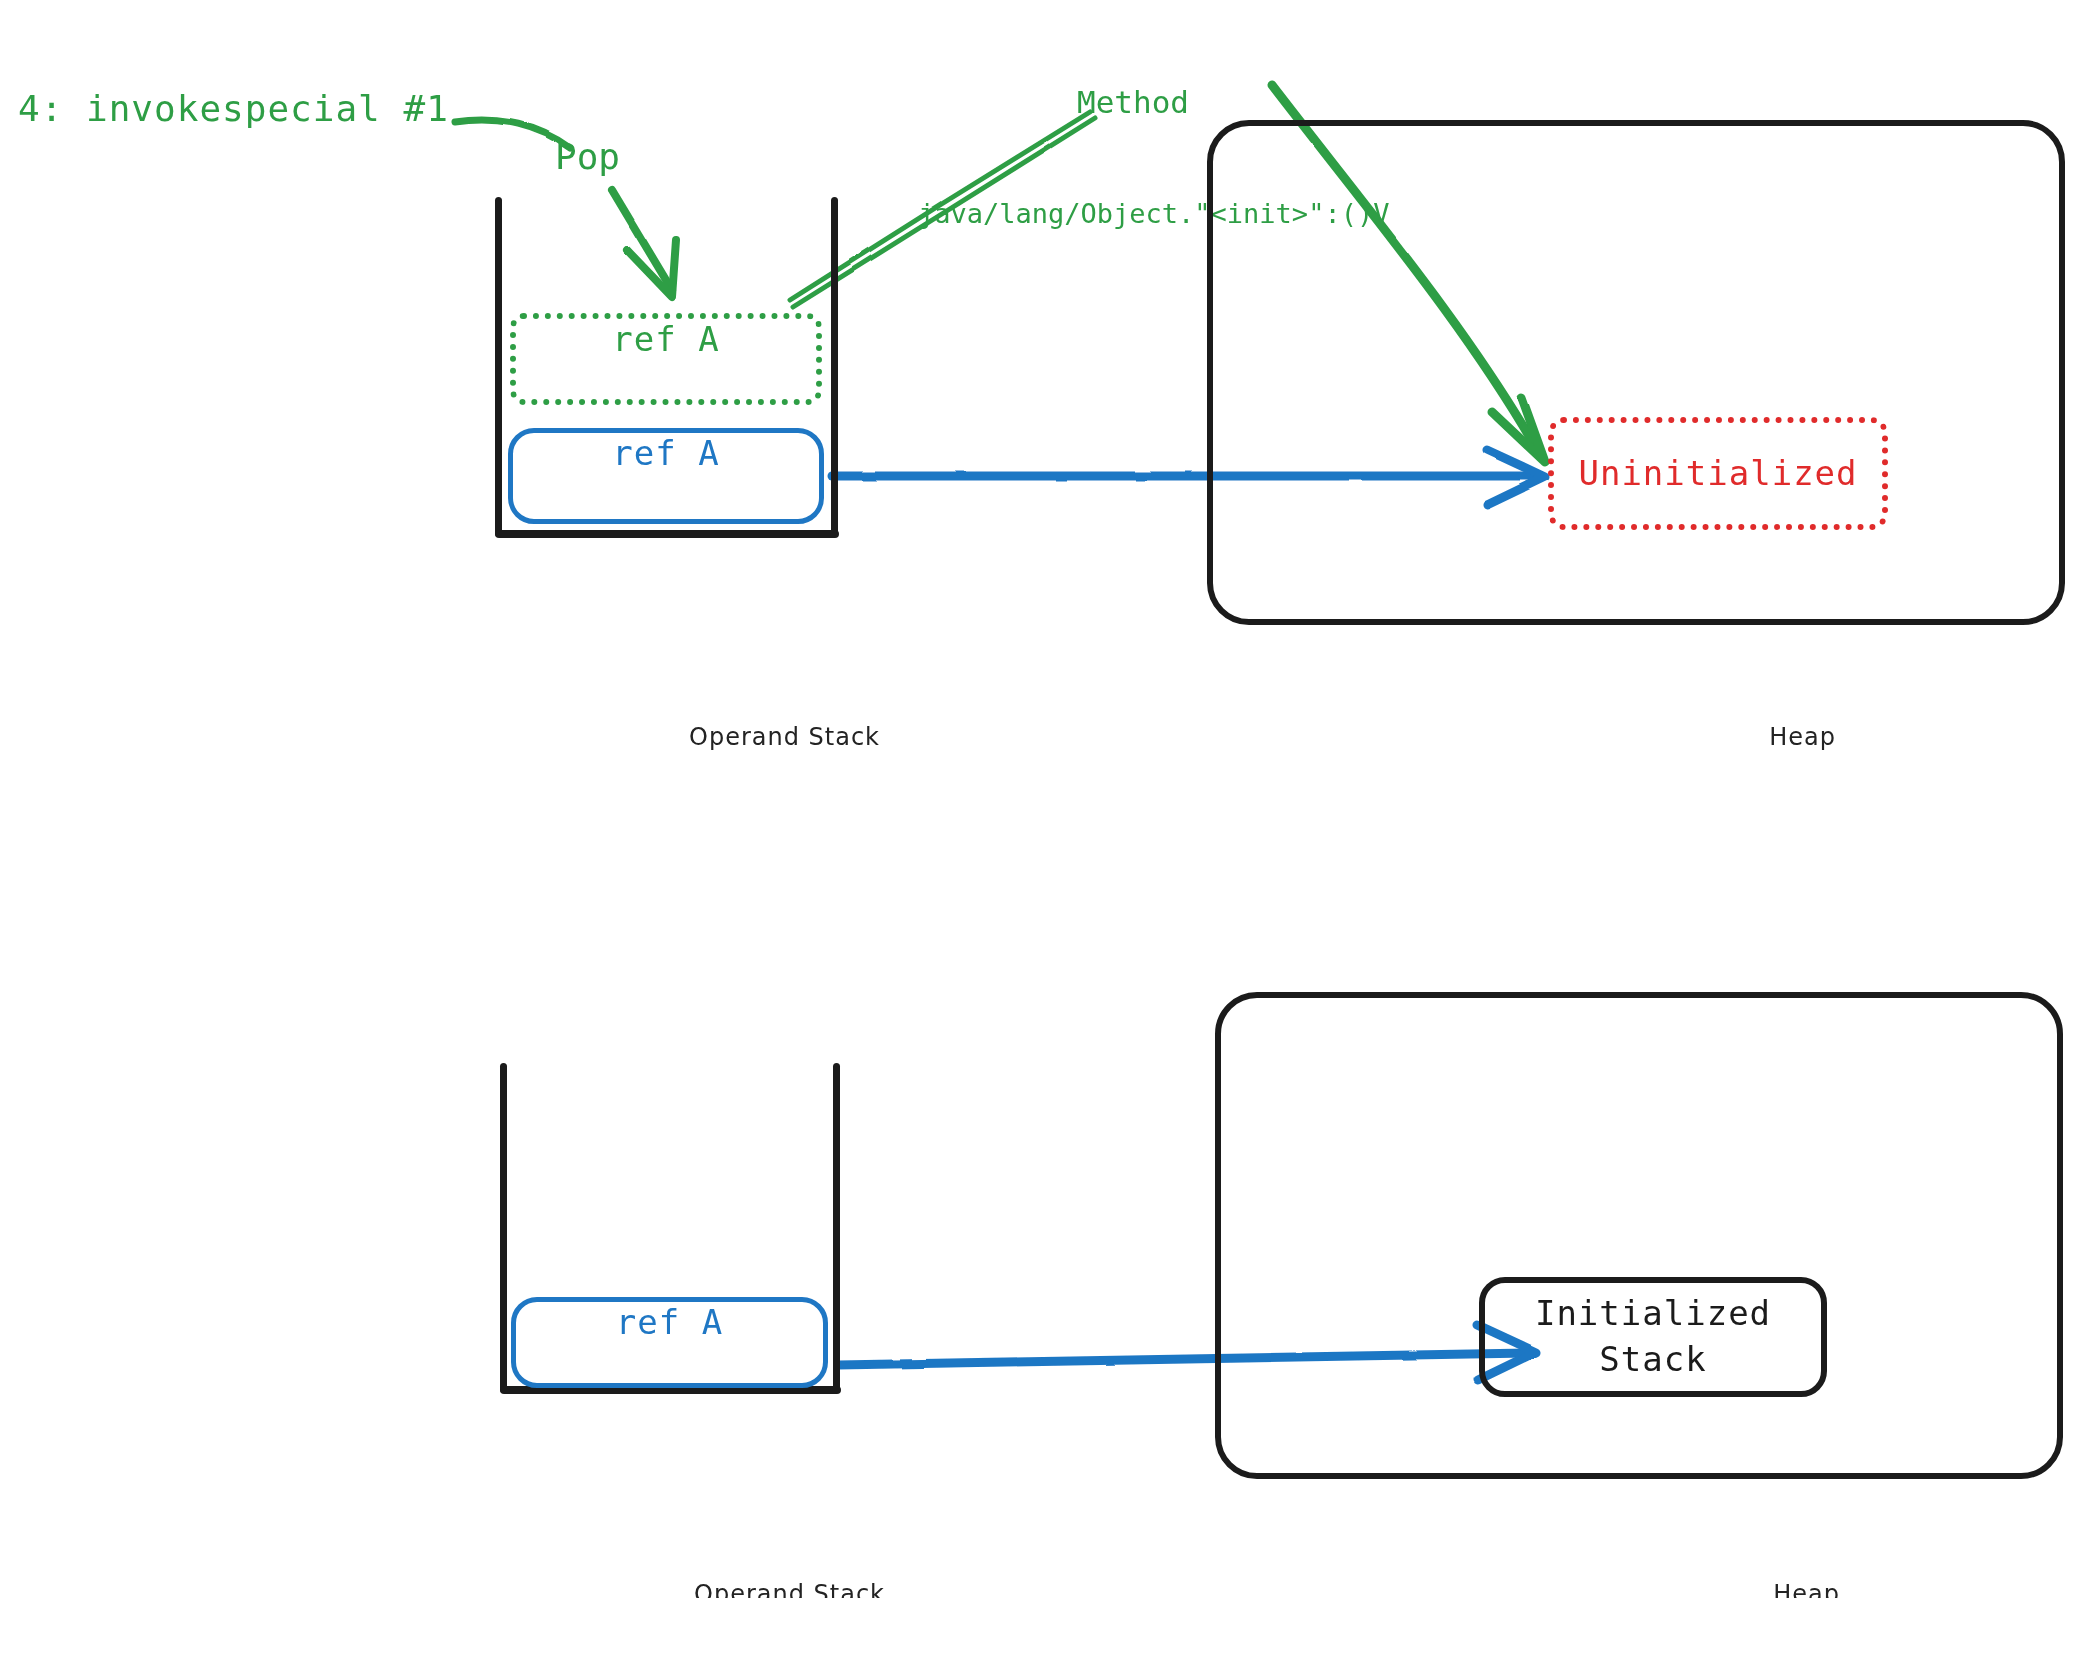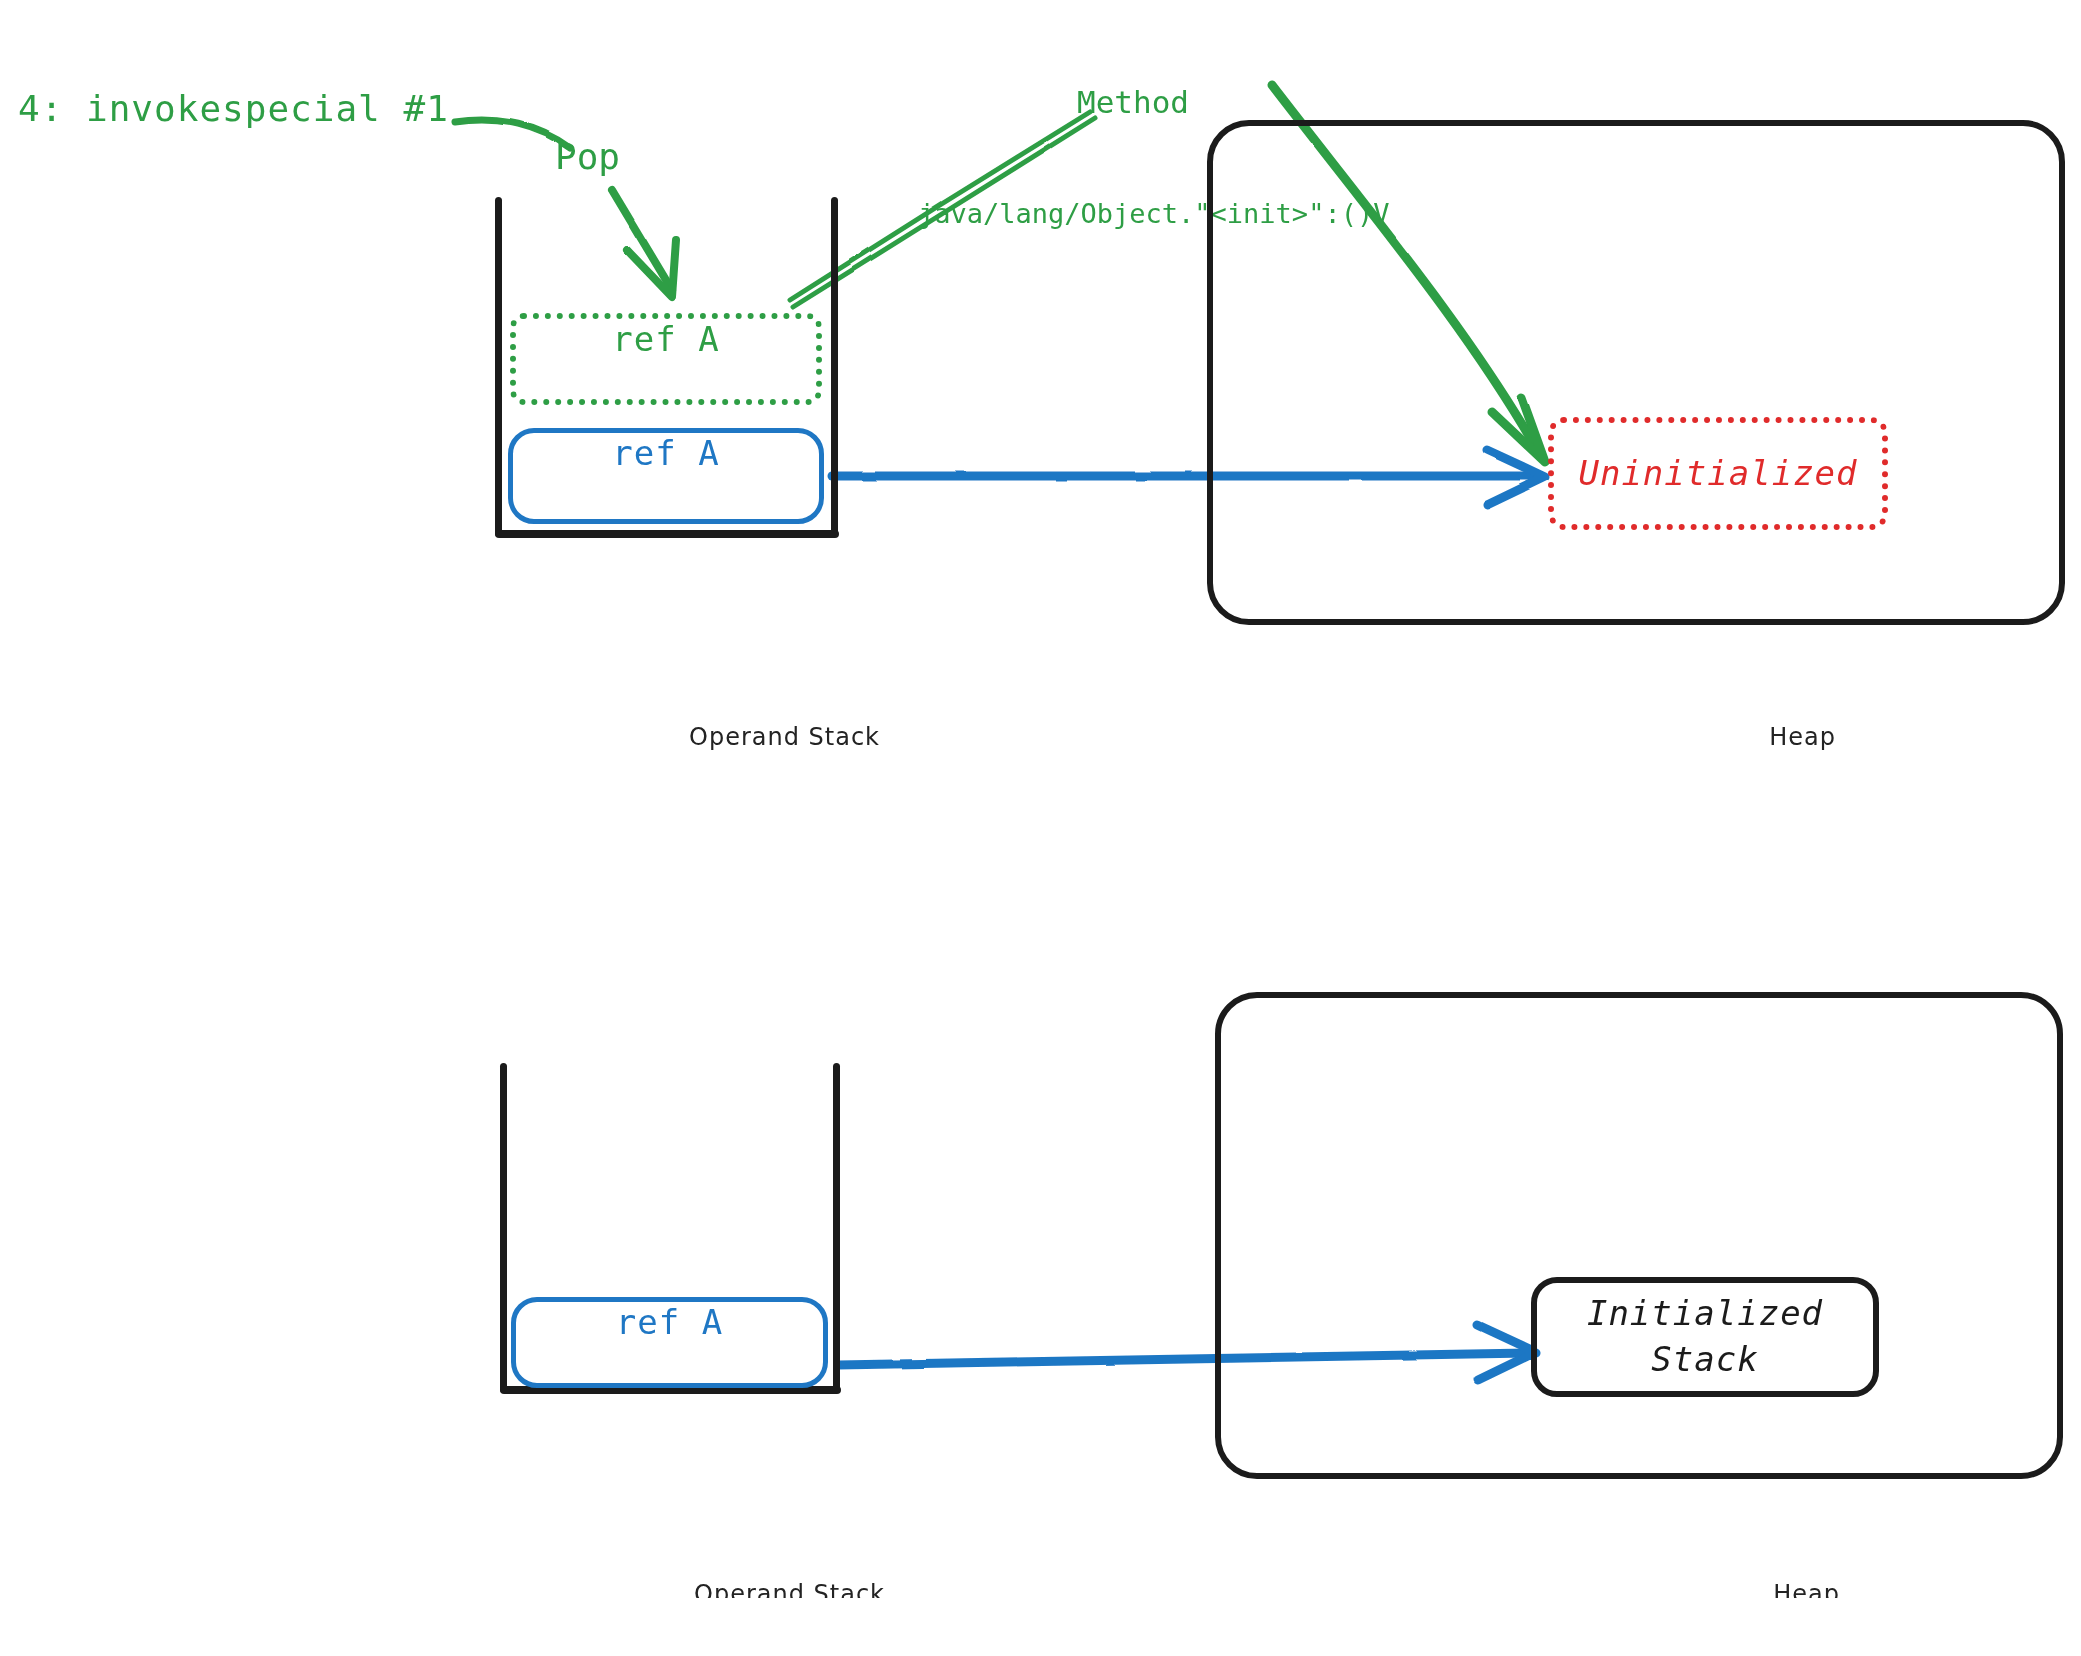--- a/index.html
+++ b/index.html
@@ -114,21 +114,20 @@
     position: absolute;
     box-sizing: border-box;
     display: flex;
     flex-direction: column;
     align-items: center;
     justify-content: center;
     font-size: 34px;
     line-height: 1.35;
     letter-spacing: 1px;
     text-align: center;
-    font-style: italic;
   }
   .obj-uninit {
     border: 6px dotted #E02B2B;
     border-radius: 16px;
     color: #E02B2B;
   }
   .obj-init {
     border: 6px solid #1b1b1b;
     border-radius: 26px;
     color: #1b1b1b;
@@ -216,21 +215,21 @@
     <div class="stack-wall" style="left:833px; top:1063px; height:330px;"></div>
     <div class="stack-floor" style="left:500px; top:1386px; width:341px;"></div>
   </div>
 
   <div class="slot slot-solid-blue mono" style="left:511px; top:1297px; width:317px; height:91px;">
     <span>ref A</span>
   </div>
 
   <div class="heap-box" style="left:1215px; top:992px; width:848px; height:487px;"></div>
 
-  <div class="obj-box obj-init mono" style="left:1531px; top:1277px; width:348px; height:120px;">
+  <div class="obj-box obj-init mono" style="left:1479px; top:1277px; width:348px; height:120px;">
     <span>Initialized</span>
     <span>Stack</span>
   </div>
 
   <div class="caption sans" style="left:455px; top:1580px; width:430px;">Operand Stack</div>
 
   <div class="caption sans" style="left:1440px; top:1580px; width:400px;">Heap</div>
 
 </div>
 

